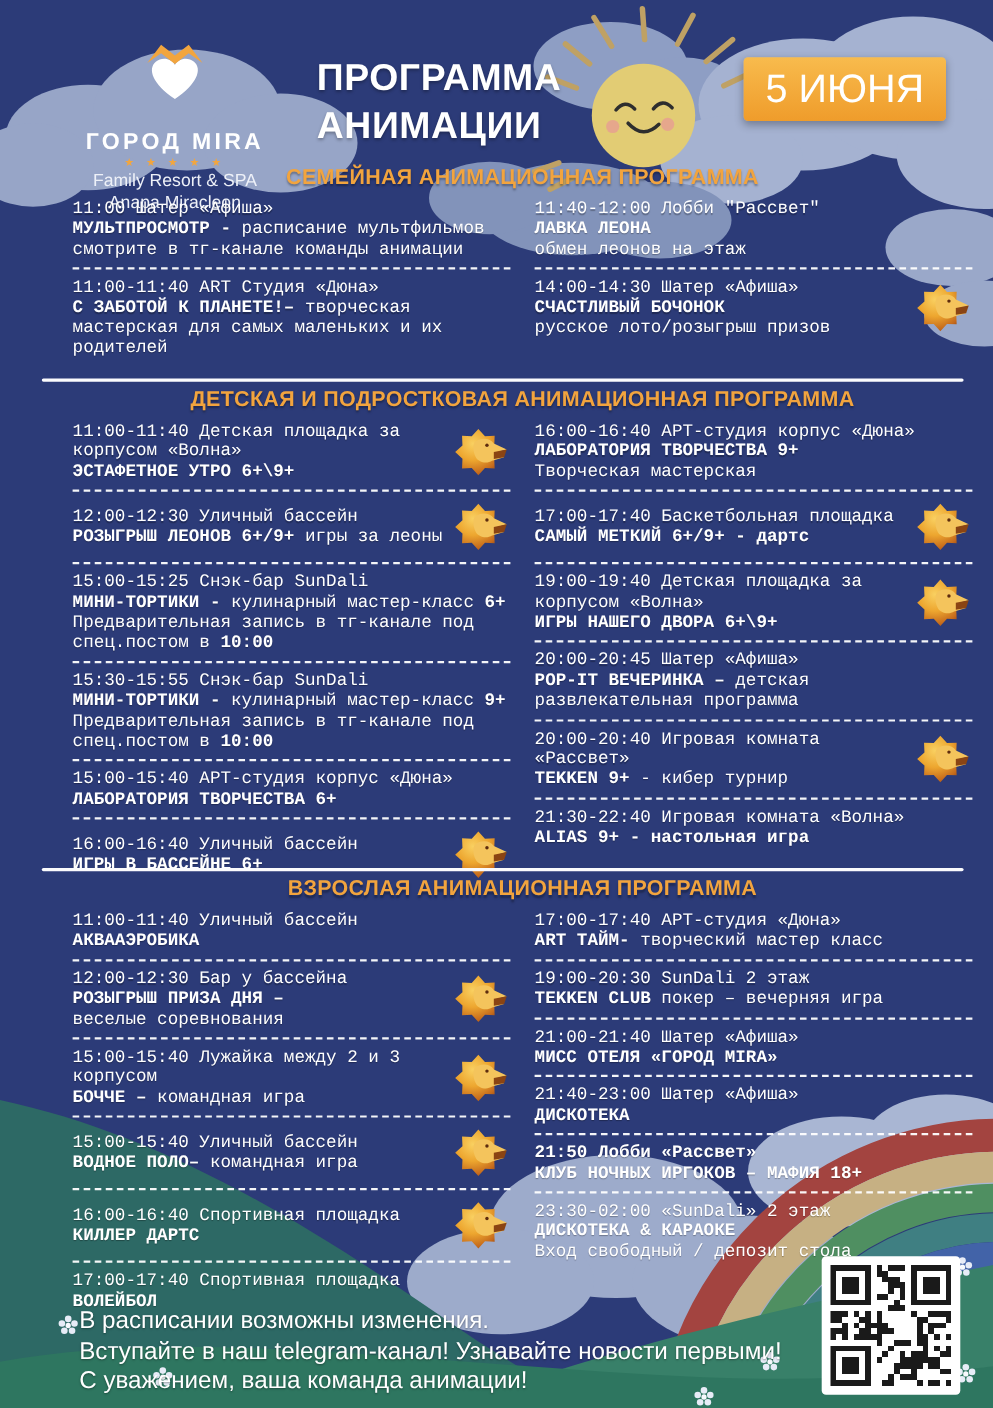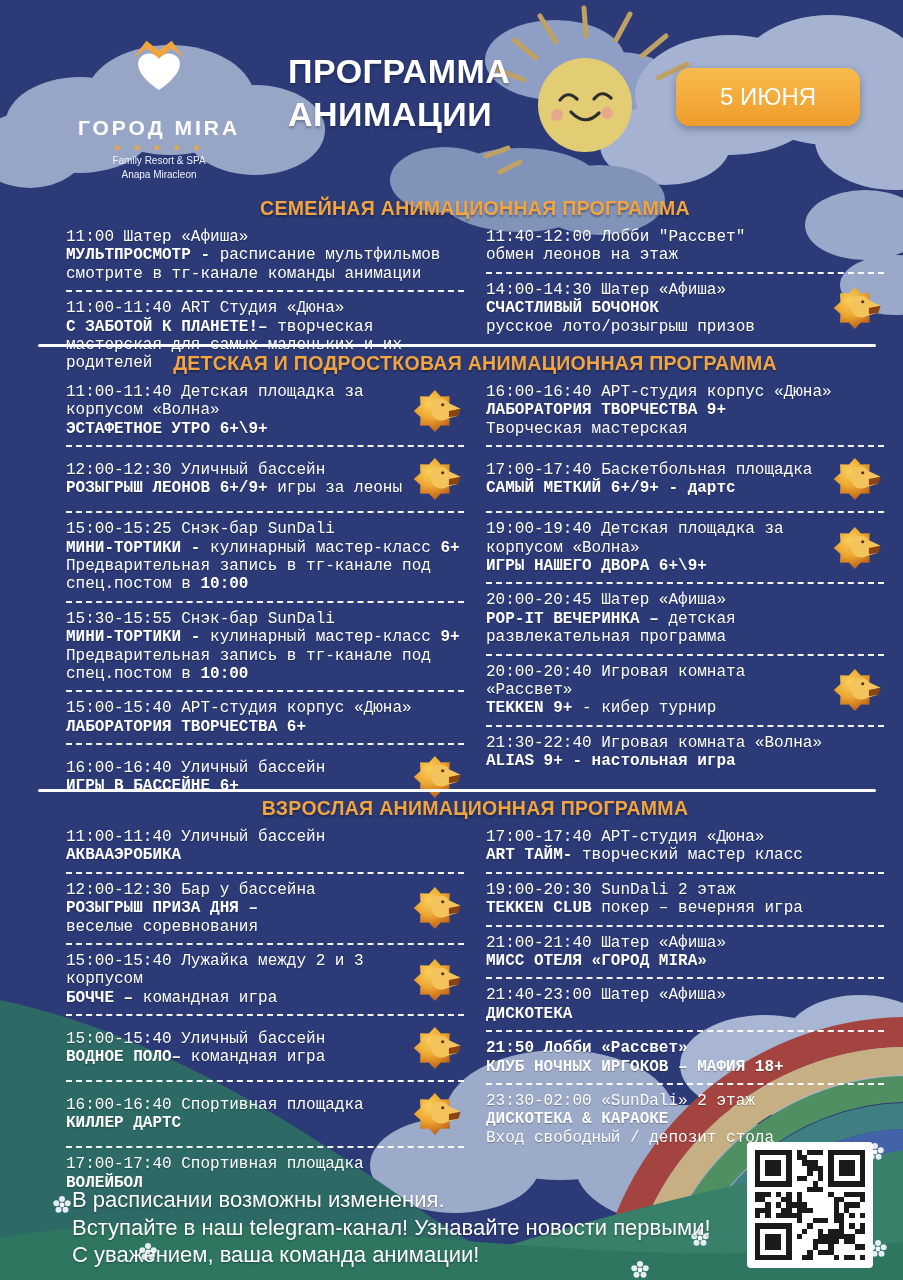--- a/index.html
+++ b/index.html
@@ -4,35 +4,35 @@
 <style>
   html,body{margin:0;padding:0;background:#1c2750;}
   .page{position:relative;width:903px;height:1280px;margin:0 auto;overflow:hidden;
         background:#2c3b78;font-family:"Liberation Sans",sans-serif;color:#fff;}
   .bg{position:absolute;inset:0;z-index:0;}
   .fg{position:relative;z-index:1;}
 
   .logo{position:absolute;left:52px;top:34px;width:214px;text-align:center;line-height:1.15;}
   .logo-name{font-size:21px;font-weight:bold;letter-spacing:3px;margin-top:20px;}
   .logo-stars{color:#f2a63f;font-size:10px;letter-spacing:4px;margin-top:1px;}
-  .logo-sub{font-size:10px;color:#eef1f8;margin-top:2px;}
+  .logo-sub{font-size:16px;color:#eef1f8;margin-top:2px;}
 
   .title{position:absolute;left:288px;top:50px;width:334px;text-align:left;
          font-size:34px;font-weight:bold;line-height:1.25;letter-spacing:.5px;
          text-shadow:0 2px 3px rgba(0,0,0,.3);}
-  .badge{position:absolute;left:676px;top:68px;width:184px;height:58px;
-         background:linear-gradient(#f8bb4d,#ef9c2b);border-radius:14px;
+  .badge{position:absolute;left:676px;top:52px;width:184px;height:58px;
+         background:linear-gradient(#f8bb4d,#ef9c2b);border-radius:4px;
          display:flex;align-items:center;justify-content:center;
-         font-size:24px;color:#fff;box-shadow:0 3px 8px rgba(0,0,0,.3);}
+         font-size:36px;color:#fff;box-shadow:0 3px 8px rgba(0,0,0,.3);}
 
   .rule{position:absolute;left:38px;width:838px;height:3px;background:#fbfbfd;border-radius:2px;z-index:1;}
   #rule1{top:344px;} #rule2{top:789px;}
 
   .sec{position:absolute;left:66px;width:818px;z-index:1;}
-  #sec0{top:150px;margin-top:47px;} #sec1{top:352px;} #sec2{top:797px;}
+  #sec0{top:150px;} #sec1{top:352px;} #sec2{top:797px;}
   .sec-title{text-align:center;color:#f2a43e;font-weight:bold;font-size:19.5px;
              letter-spacing:.3px;margin:0 0 8px;text-shadow:0 2px 2px rgba(0,0,0,.35);}
   .cols{display:grid;grid-template-columns:1fr 1fr;column-gap:22px;align-items:start;}
   .event{display:flex;align-items:center;}
   .event + .event{border-top:2px dashed rgba(255,255,255,.95);padding-top:7px;margin-top:7px;}
   .etext{flex:1;font-size:16px;line-height:1.15;text-shadow:0 1px 1px rgba(0,0,0,.3);font-family:Liberation Mono, monospace;}
   .etext .b{font-weight:bold;}
   .lion{width:52px;height:50px;flex:0 0 52px;margin-left:2px;}
 
   .footer{position:absolute;left:72px;top:1186px;font-size:22px;line-height:1.25;
@@ -189,20 +189,21 @@
             <div class="etext">
               <div>11:00-11:40  ART Студия «Дюна»</div>
               <div><span class="b">С ЗАБОТОЙ К ПЛАНЕТЕ!– </span><span>творческая мастерская для самых маленьких и их родителей</span></div>
             </div>
           </div>
         </div>
         <div class="col">
           <div class="event">
             <div class="etext">
               <div>11:40-12:00 Лобби "Рассвет"</div>
+              <div><span class="b">ЛАВКА ЛЕОНА</span></div>
               <div><span>обмен леонов на этаж</span></div>
             </div>
           </div>
           <div class="event">
             <div class="etext">
               <div>14:00-14:30 Шатер «Афиша»</div>
               <div><span class="b">СЧАСТЛИВЫЙ БОЧОНОК</span></div>
               <div><span>русское лото/розыгрыш призов</span></div>
             </div>
             <svg class="lion" viewBox="0 0 64 64">

